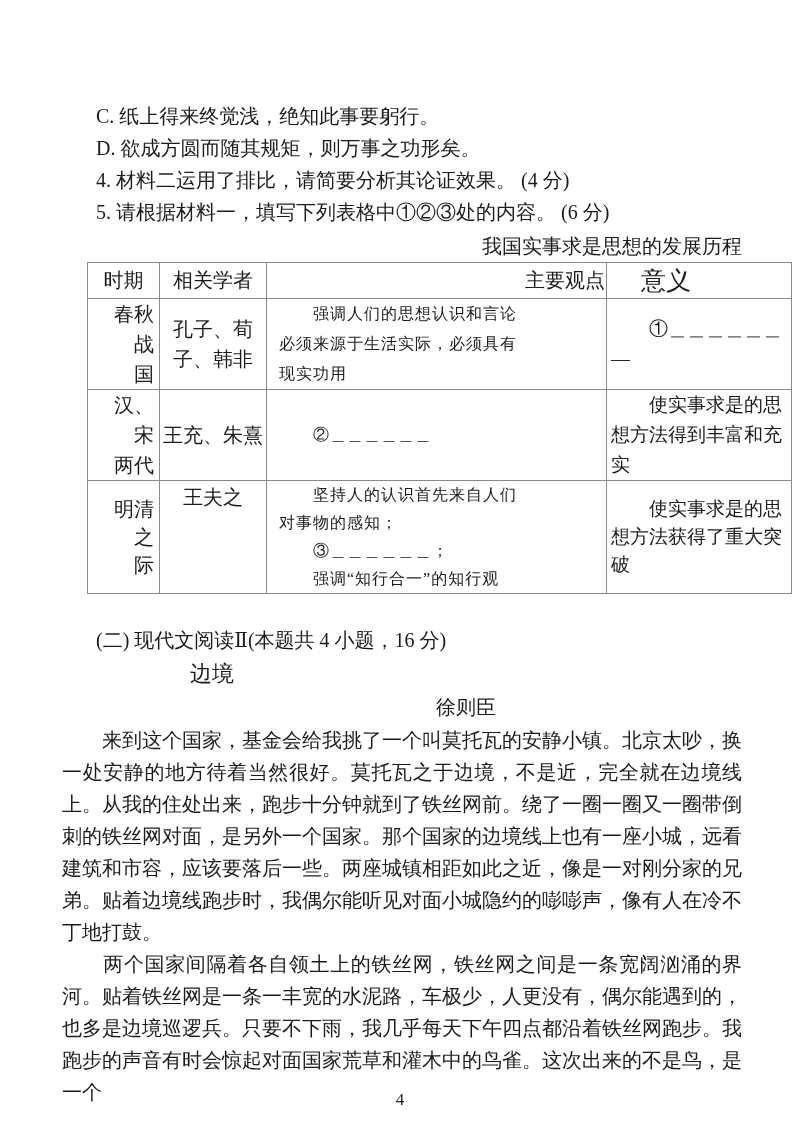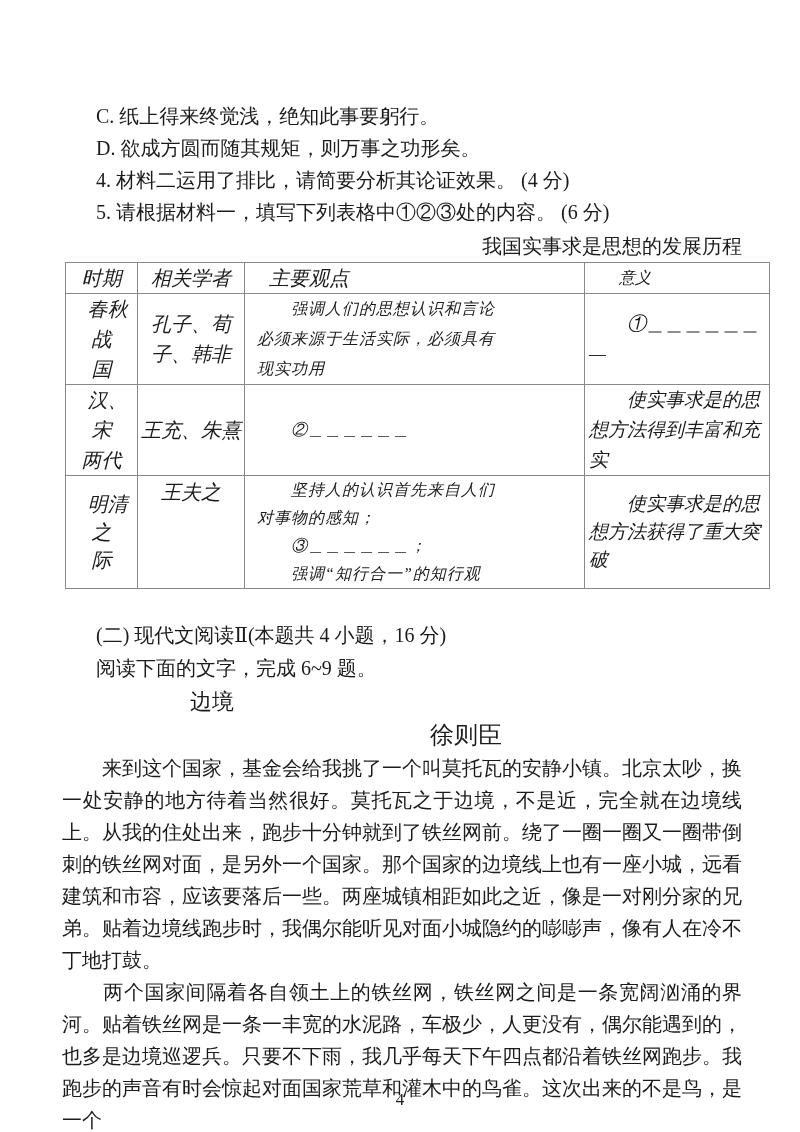--- a/index.html
+++ b/index.html
@@ -13,52 +13,51 @@
   }
   .content{padding:100px 58px 0 62px;}
   .line{font-size:20px;line-height:32px;white-space:nowrap;}
   .indented{padding-left:34px;}
   .table-title{font-size:20px;line-height:24px;text-align:right;margin-top:6px;}
 
   table.dev-table{
     border-collapse:collapse;
     table-layout:fixed;
     width:704px;
-    margin-left:3px;
+    margin-left:25px;
     margin-top:4px;
-    font-style:italic;
   }
   table.dev-table col.c1{width:72px;}
   table.dev-table col.c2{width:107px;}
   table.dev-table col.c3{width:340px;}
   table.dev-table col.c4{width:185px;}
   table.dev-table th, table.dev-table td{
     border:1.5px solid #898989;
     font-weight:normal;
     vertical-align:middle;
     overflow:hidden;
   }
   tr.r-head{height:31px;}
   tr.r1{height:85px;}
   tr.r2{height:90px;}
   tr.r3{height:113px;}
   th.h-period, th.h-scholars{font-size:20px;text-align:center;}
-  th.h-viewpoint{font-size:20px;text-align:left;padding-left:24px;}
-  th.h-significance{font-size:16px;text-align:left;padding-left:34px;}
-  td.period{font-size:20px;line-height:30px;text-align:center;padding:0 5px;text-indent:0.6em;white-space:pre-line;}
+  th.h-viewpoint{font-size:20px;text-align:right;padding-left:24px;}
+  th.h-significance{font-size:25px;text-align:left;padding-left:34px;}
+  td.period{font-size:20px;line-height:30px;text-align:right;padding:0 5px;text-indent:0.6em;white-space:pre-line;}
   td.scholars{font-size:20px;line-height:30px;text-align:center;white-space:pre-line;}
   td.viewpoint{font-size:16px;line-height:30px;text-align:left;padding:0 12px;white-space:pre-line;letter-spacing:1px;}
   td.significance{font-size:19px;line-height:30px;text-align:left;padding:0 4px;white-space:pre-line;}
   tr.r3 td{line-height:28px;}
   tr.r3 td.scholars{vertical-align:top;padding-top:2px;}
 
   .section-heading{font-size:20px;line-height:33px;margin-top:30px;padding-left:34px;white-space:nowrap;}
   .read-instruction{font-size:20px;line-height:33px;padding-left:34px;white-space:nowrap;}
   .passage-title{font-size:22px;line-height:34px;padding-left:128px;}
-  .passage-author{font-size:24px;line-height:33px;text-align:center;padding-left:128px;}
+  .passage-author{font-size:20px;line-height:33px;text-align:center;padding-left:128px;}
   .para{font-size:20px;line-height:32px;text-align:justify;width:680px;}
   .page-number{
     position:absolute;left:0;right:0;bottom:22px;
     text-align:center;font-size:17px;color:#222;
   }
 </style>
 </head>
 <body>
 
 <div class="page">
@@ -116,21 +115,20 @@
 　　③＿＿＿＿＿＿；
 　　强调“知行合一”的知行观</td>
           <td class="significance">　　使实事求是的思
 想方法获得了重大突
 破</td>
         </tr>
       </tbody>
     </table>
 
     <div class="section-heading">(二) 现代文阅读Ⅱ(本题共 4 小题，16 分)</div>
-    <div class="read-instruction">阅读下面的文字，完成 6~9 题。</div>
     <div class="passage-title">边境</div>
     <div class="passage-author">徐则臣</div>
     <div class="para">　　来到这个国家，基金会给我挑了一个叫莫托瓦的安静小镇。北京太吵，换一处安静的地方待着当然很好。莫托瓦之于边境，不是近，完全就在边境线上。从我的住处出来，跑步十分钟就到了铁丝网前。绕了一圈一圈又一圈带倒刺的铁丝网对面，是另外一个国家。那个国家的边境线上也有一座小城，远看建筑和市容，应该要落后一些。两座城镇相距如此之近，像是一对刚分家的兄弟。贴着边境线跑步时，我偶尔能听见对面小城隐约的嘭嘭声，像有人在冷不丁地打鼓。</div>
     <div class="para">　　两个国家间隔着各自领土上的铁丝网，铁丝网之间是一条宽阔汹涌的界河。贴着铁丝网是一条一丰宽的水泥路，车极少，人更没有，偶尔能遇到的，也多是边境巡逻兵。只要不下雨，我几乎每天下午四点都沿着铁丝网跑步。我跑步的声音有时会惊起对面国家荒草和灌木中的鸟雀。这次出来的不是鸟，是一个</div>
 
   </div>
 
   <div class="page-number">4</div>
 </div>
 

